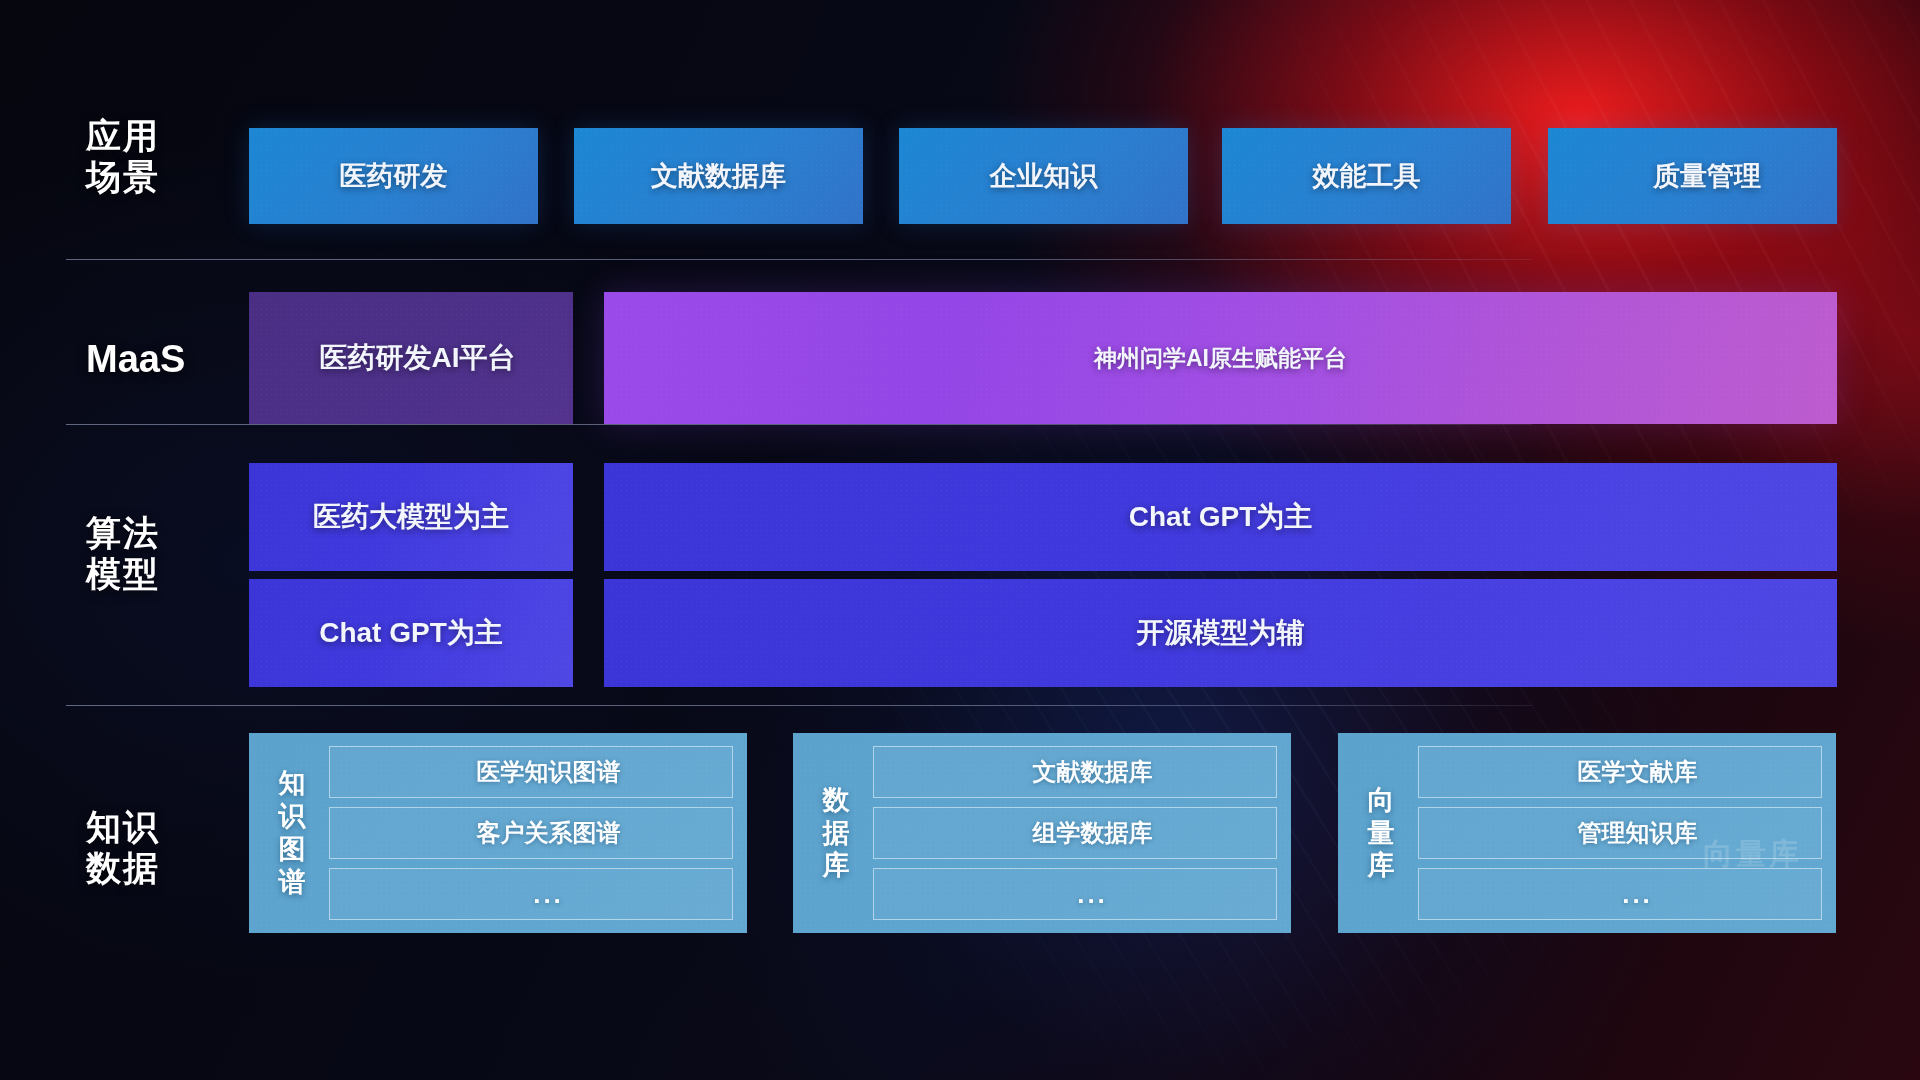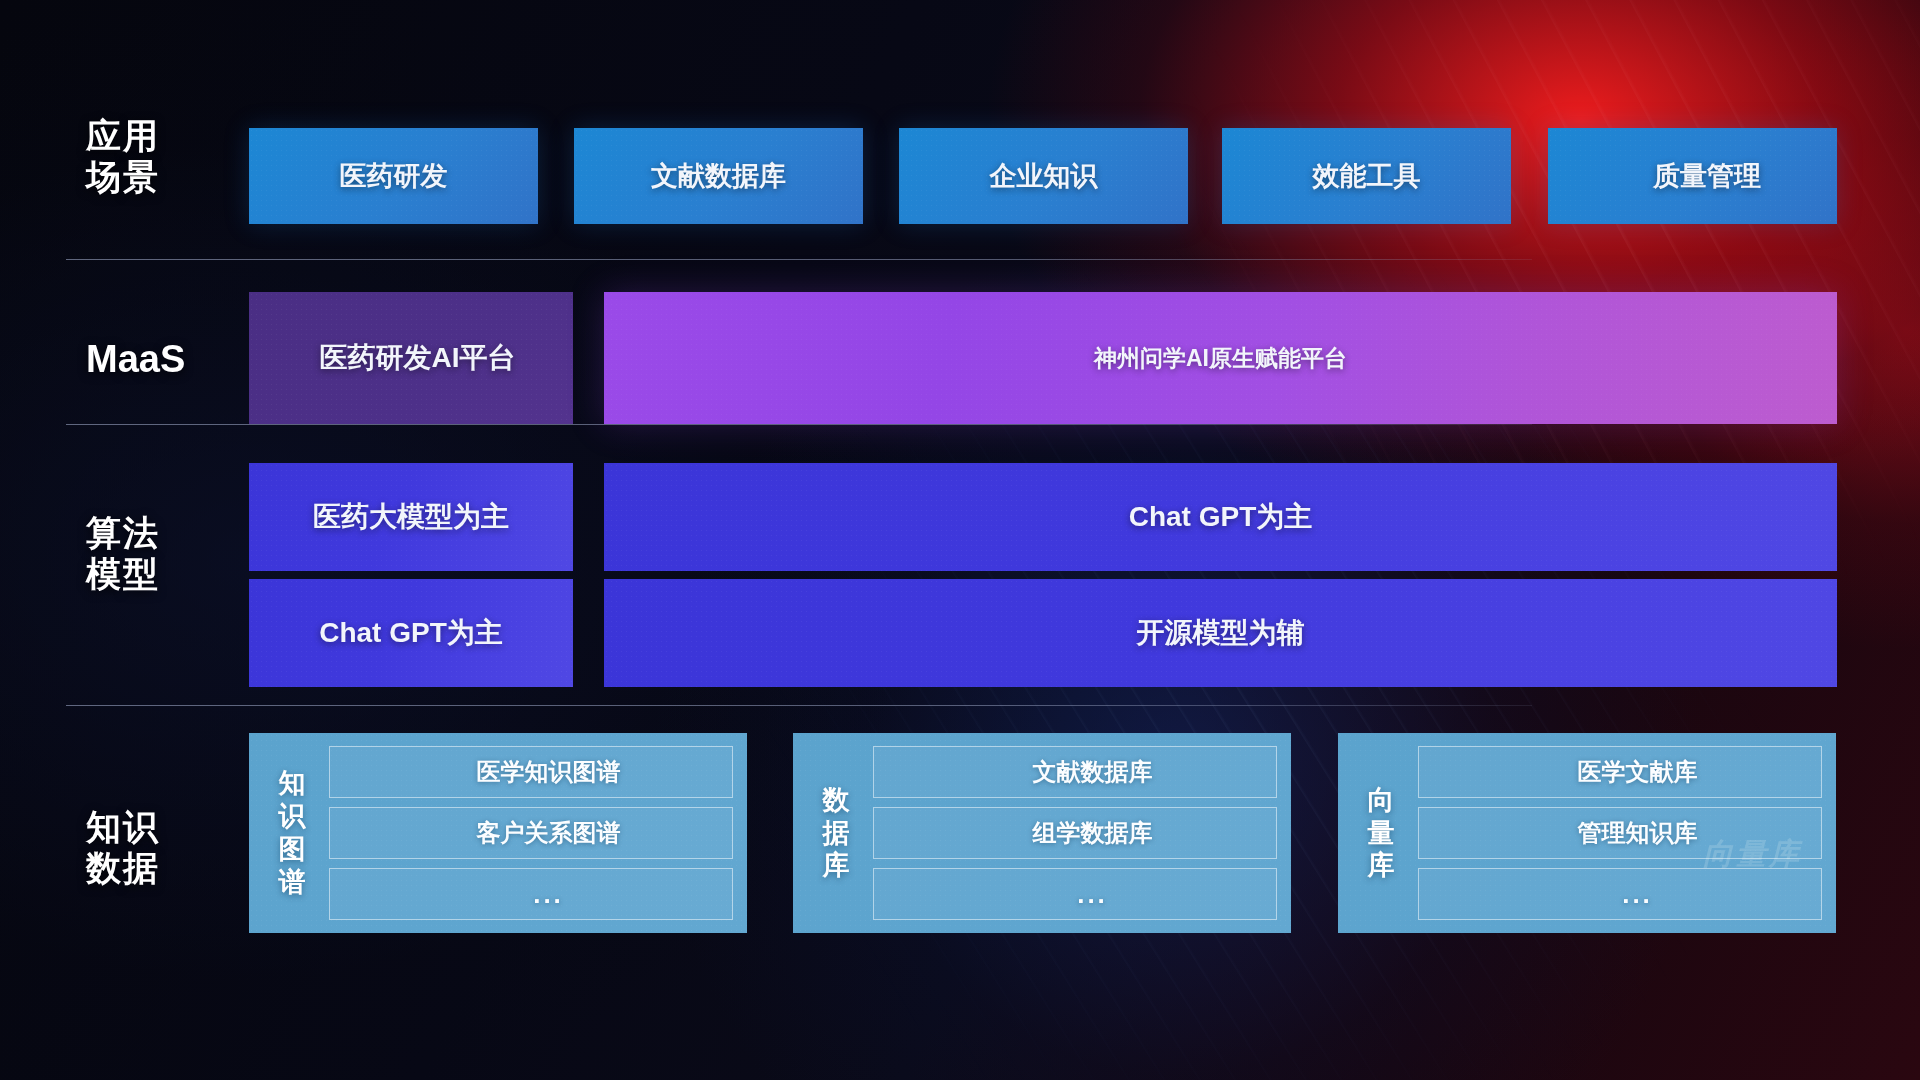--- a/index.html
+++ b/index.html
@@ -153,21 +153,20 @@
   }
   .kitem.dots { font-size:26px; letter-spacing:3px; }
   .wmark {
     position:absolute;
     right:34px; bottom:58px;
     font-size:30px; font-weight:bold;
     color:rgba(255,255,255,0.16);
     letter-spacing:3px;
     z-index:1;
     pointer-events:none;
-    font-style:italic;
   }
 </style>
 </head>
 <body>
 
 <div id="stage">
   <div class="streaks"></div>
   <div class="streaks2"></div>
   <div class="grain"></div>
 

